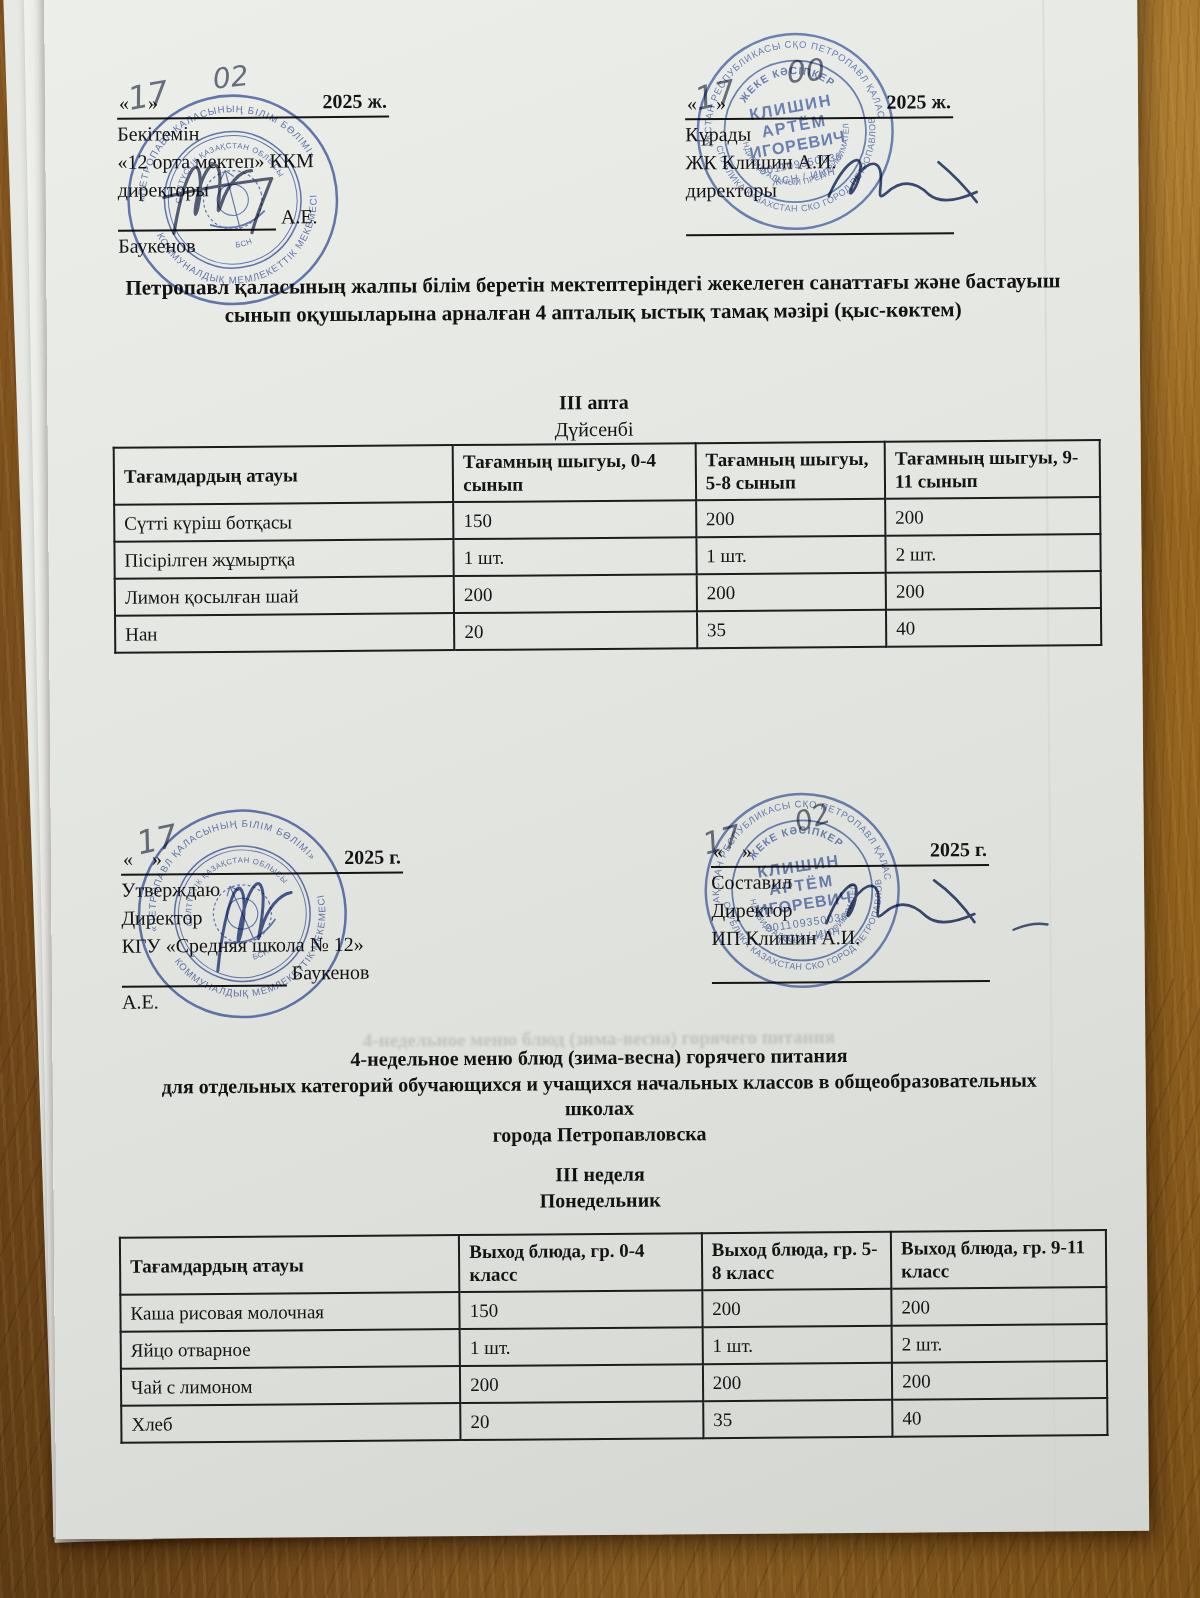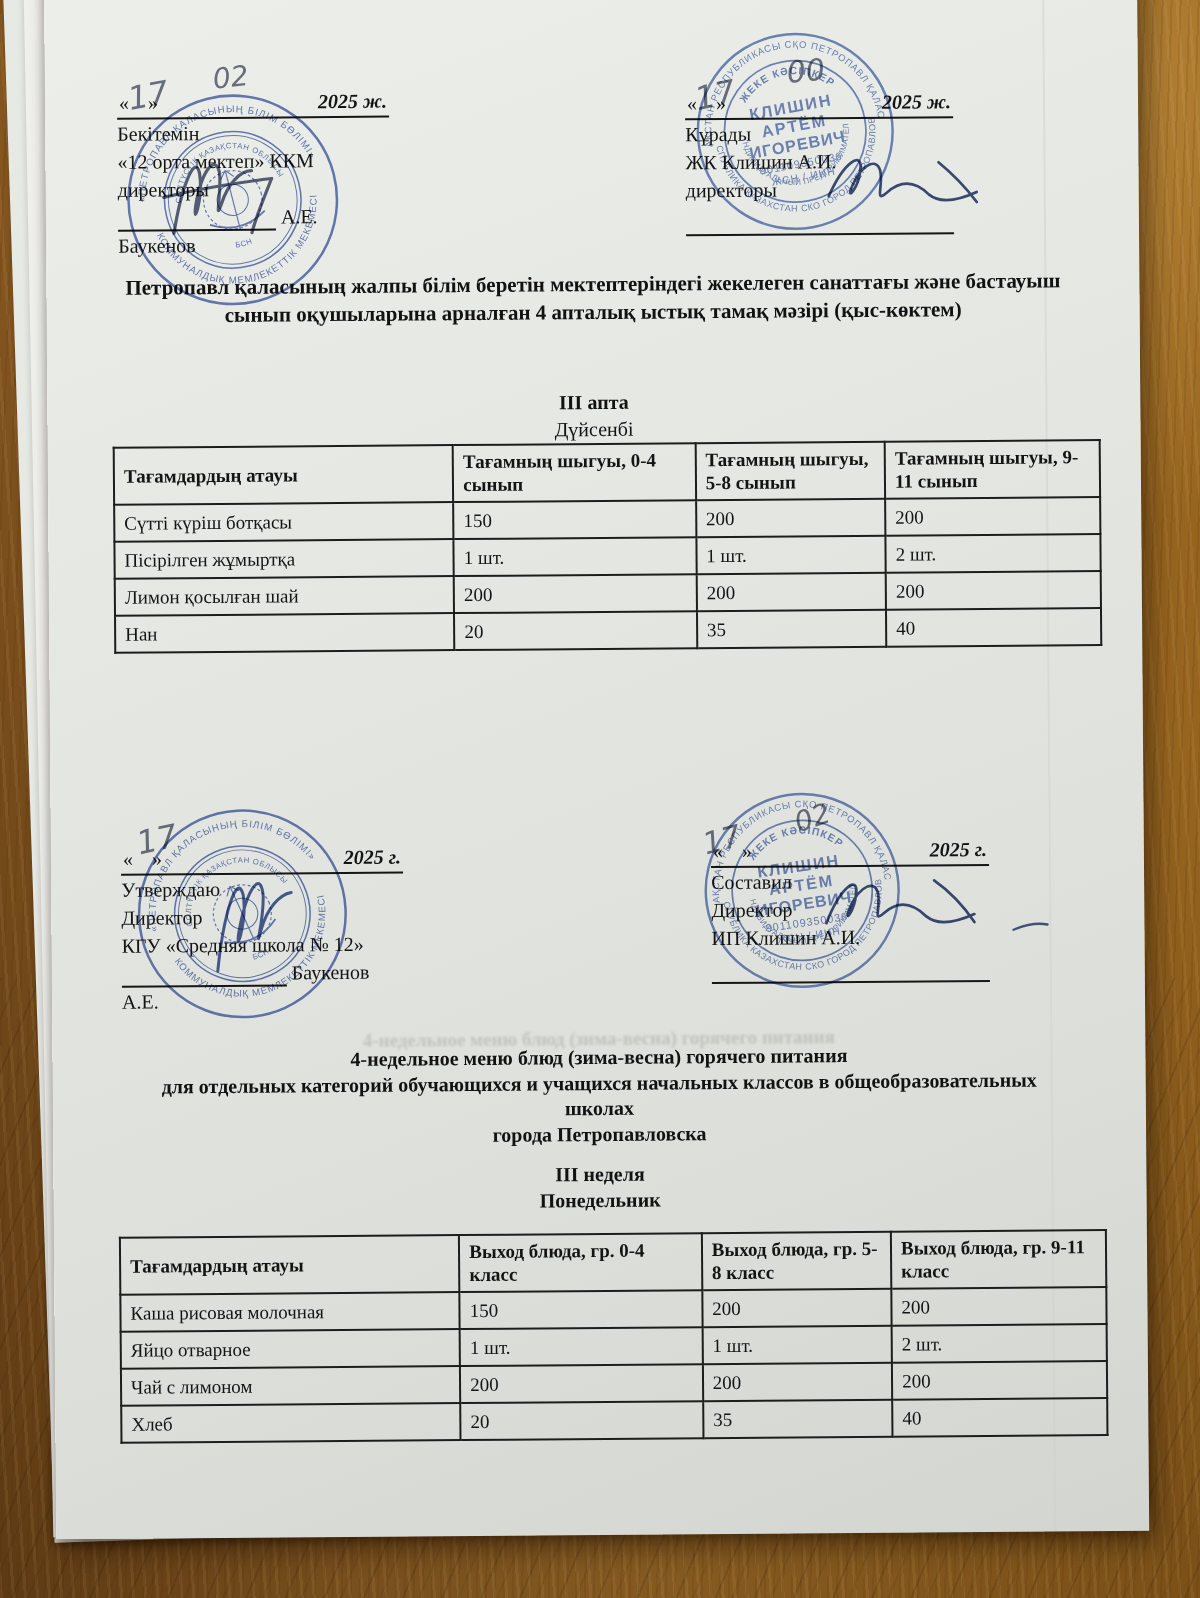--- a/index.html
+++ b/index.html
@@ -36,21 +36,21 @@
     transform:rotate(-0.45deg);
     background:linear-gradient(160deg,#edefeb 0%,#e5e7e3 38%,#dddfda 72%,#d3d5d0 100%);
     box-shadow:10px 14px 26px rgba(28,13,0,.45), -2px 4px 10px rgba(28,13,0,.25);
   }
   .crease{position:absolute;left:998px;top:0;width:2px;height:100%;
     background:linear-gradient(to bottom, rgba(0,0,0,.06), rgba(0,0,0,.015));}
   
   .approval{position:absolute;font-size:20px;line-height:28px;color:#141414;}
   .date-row{display:flex;justify-content:space-between;align-items:flex-end;
     border-bottom:2px solid #161616;padding:0 2px 1px 2px;}
-  .date-row .year{font-weight:bold;font-style:italic;}
+  .date-row .year{font-weight:bold;}
   .quotes{letter-spacing:14px;}
   .sig-row{margin-top:0;}
   .sig-line{display:inline-block;border-bottom:2px solid #161616;height:22px;vertical-align:bottom;}
   .standalone-line{border-bottom:2px solid #161616;height:24px;margin-top:6px;}
   .centered{position:absolute;left:0;right:0;text-align:center;color:#121212;}
   .kk-title{top:325px;font-weight:bold;font-size:21px;line-height:28px;padding:0 60px;}
   .week-label{font-weight:bold;font-size:20px;}
   .day-label{font-size:20px;}
   .ghost{top:1083px;font-weight:bold;font-size:19px;color:#4e6152;opacity:.22;filter:blur(1.3px);}
   .ru-title{top:1100px;font-weight:bold;font-size:20px;line-height:25.5px;padding:0 50px;}

